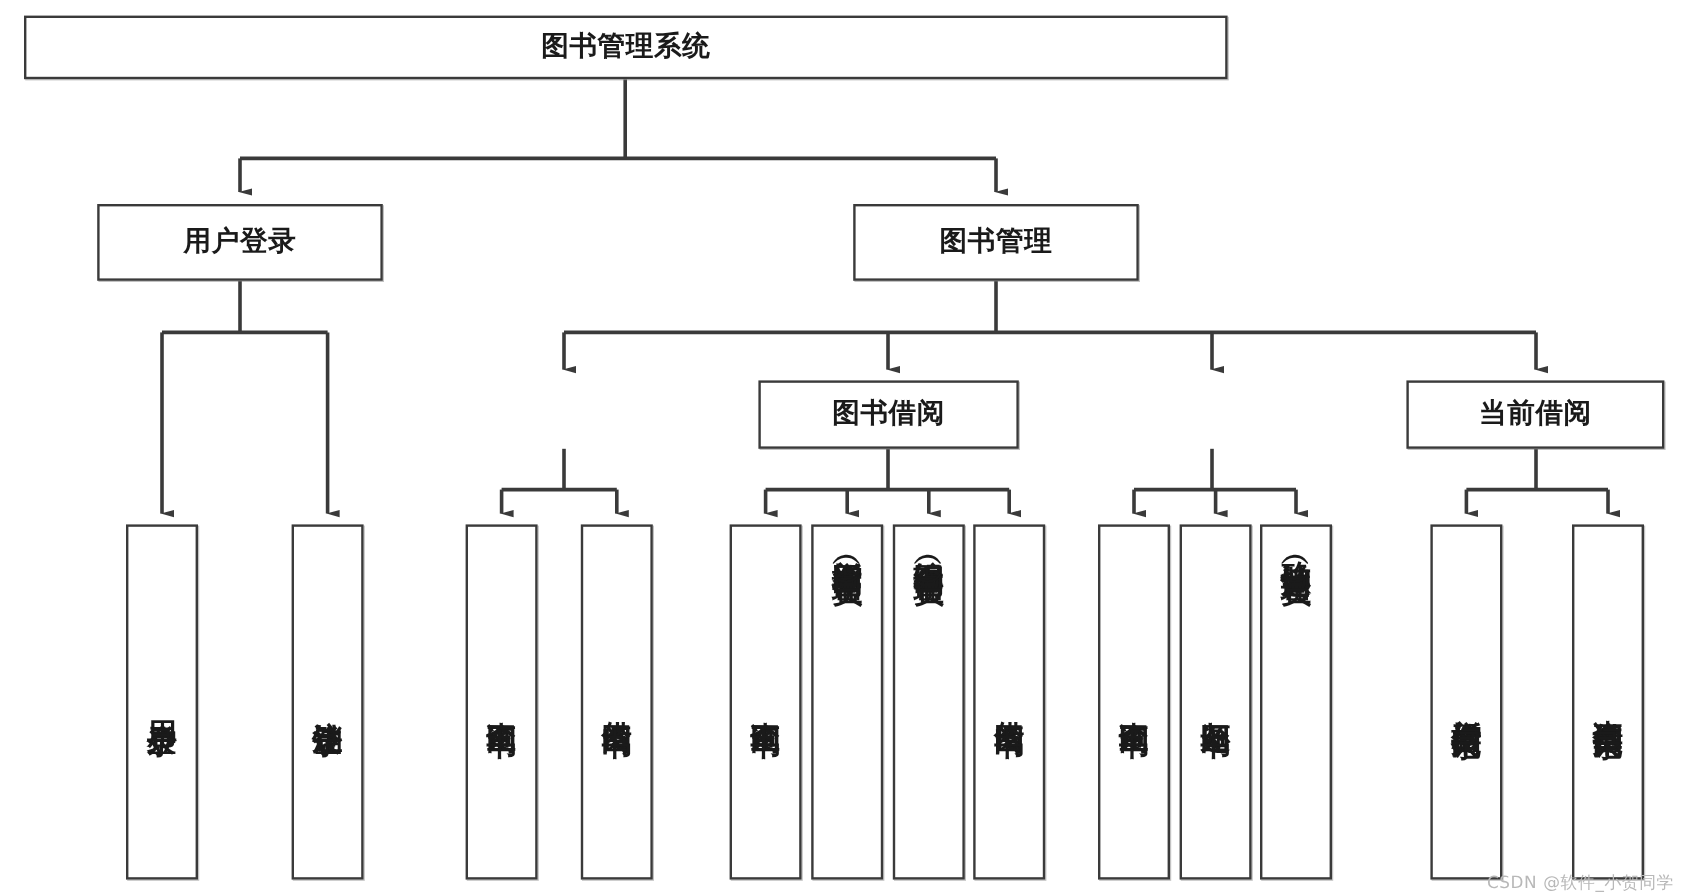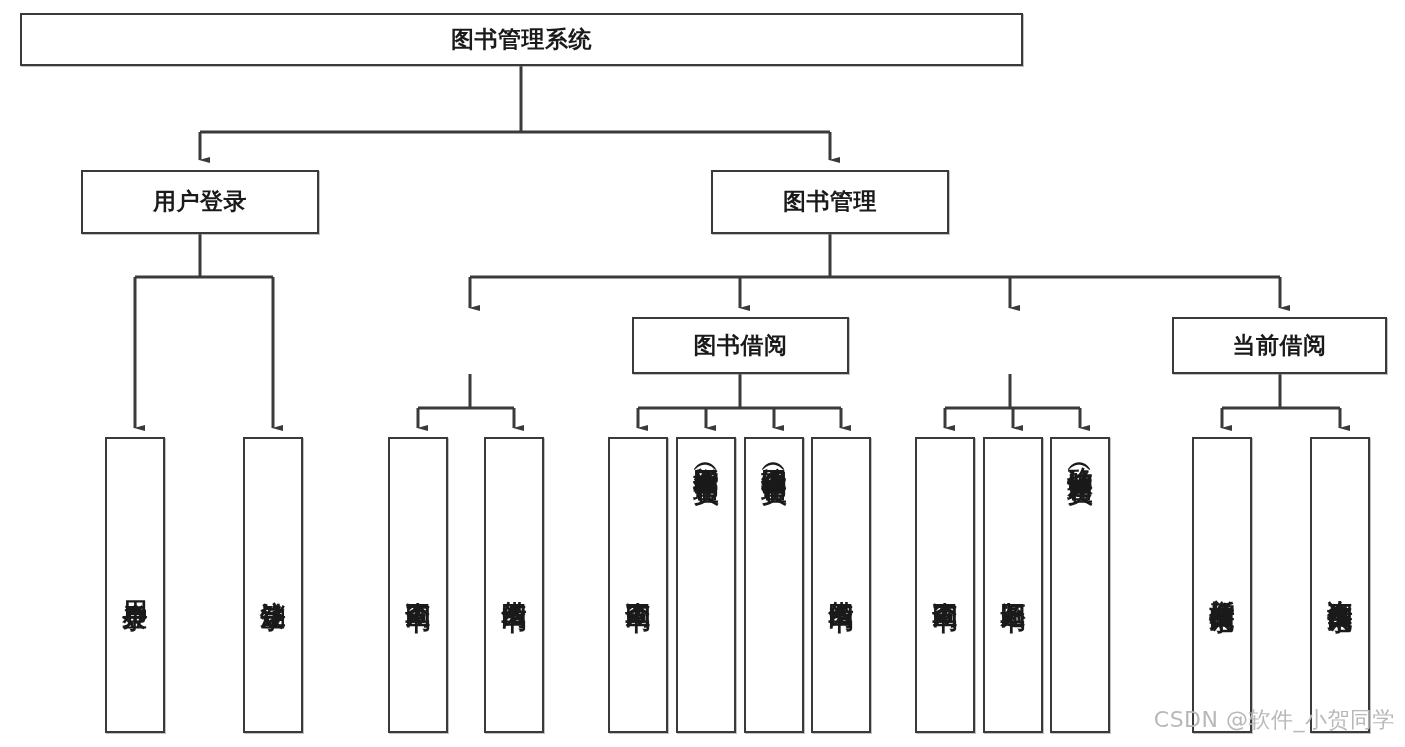--- a/index.html
+++ b/index.html
@@ -61,22 +61,22 @@
     white-space: normal;
     max-height: 100%;
   }
   .node.vertical.v-mid {
     align-items: center;
     padding-top: 0;
   }
   #watermark {
     position: absolute;
     right: 10px;
-    bottom: 12px;
-    font-size: 22px;
+    bottom: 2px;
+    font-size: 14px;
     color: #b8b8b8;
     letter-spacing: 0.5px;
     user-select: none;
   }
 </style>
 </head>
 <body>
 
 <div id="canvas">
 

